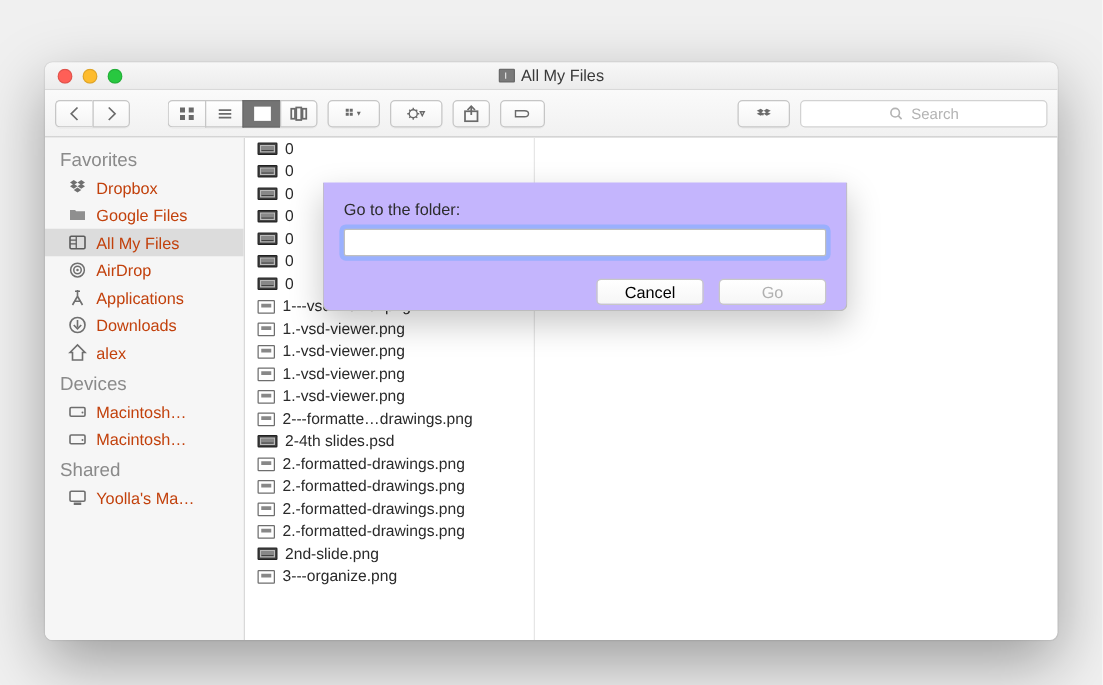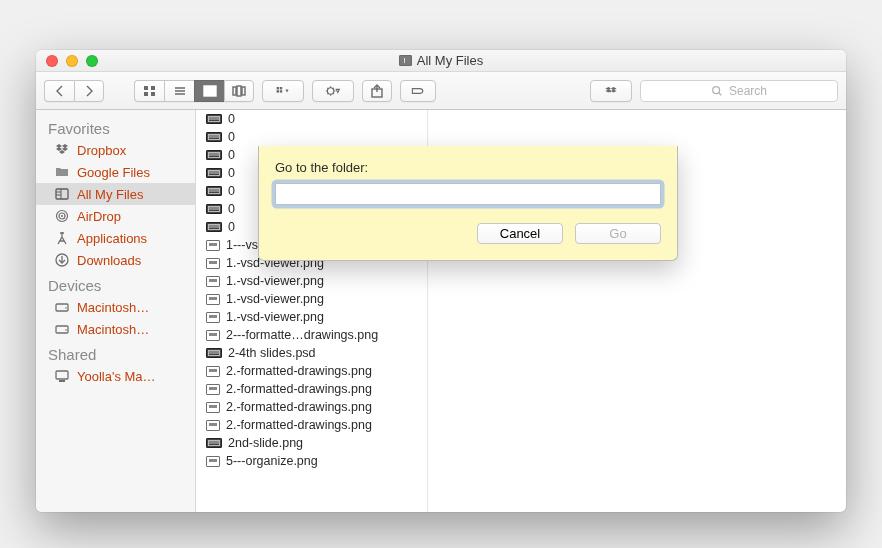--- a/index.html
+++ b/index.html
@@ -46,21 +46,21 @@
 .filecol{width:232px;border-right:1px solid #e6e6e6;overflow:hidden;font-size:12.5px;position:relative;}
 .file-row{display:flex;align-items:center;gap:6px;height:18px;padding:0 8px 0 10px;color:#2a2a2a;white-space:nowrap;overflow:hidden;text-overflow:ellipsis;}
 .file-icon{width:14px;height:11px;border:1px solid #6e6e6e;background:#fff;flex-shrink:0;position:relative;border-radius:1px;}
 .file-icon.wide{width:16px;height:10px;background:#444;border-color:#222;}
 .file-icon.wide::after{content:"";position:absolute;inset:1px;border:1px solid #bbb;}
 .file-icon::before{content:"";position:absolute;left:2px;right:2px;top:2px;height:3px;background:#888;}
 .file-name{overflow:hidden;text-overflow:ellipsis;white-space:nowrap;}
 .blankcol{flex:1;}
 
 
-.dlg{position:absolute;left:222px;top:96px;width:420px;background:#fef9c3;border:1px solid #bcbcbc;border-top:none;border-radius:0 0 6px 6px;box-shadow:0 10px 26px rgba(0,0,0,0.22);padding:14px 16px 16px 16px;}
+.dlg{position:absolute;left:222px;top:96px;width:420px;background:#c4b5fd;border:1px solid #bcbcbc;border-top:none;border-radius:0 0 6px 6px;box-shadow:0 10px 26px rgba(0,0,0,0.22);padding:14px 16px 4px 16px;}
 .dlg-label{font-size:13px;color:#2c2c2c;margin-bottom:8px;}
 .dlg-input{width:100%;height:22px;border:1px solid #bfbfbf;border-radius:2px;background:#fff;box-shadow:0 0 0 3.5px rgba(120,172,255,0.55);outline:none;padding:0 4px;font-size:13px;}
 .dlg-buttons{display:flex;justify-content:flex-end;gap:12px;margin-top:18px;}
 .dlg-btn{width:86px;height:21px;border-radius:4px;font-size:13px;border:1px solid #c7c7c7;background:linear-gradient(#fff,#f6f6f6);display:flex;align-items:center;justify-content:center;}
 .dlg-btn.disabled{color:#b0b0b0;}
 </style>
 </head>
 <body>
 
 <div class="window">
@@ -224,20 +224,28 @@
         <div class="sb-item">
           <span class="sb-icon">
             <svg viewBox="0 0 16 16">
               <circle cx="8" cy="8" r="6" fill="none" stroke="#6f6f6f" stroke-width="1.3"></circle>
               <line x1="8" y1="4" x2="8" y2="10" stroke="#6f6f6f" stroke-width="1.3"></line>
               <polyline points="5,8 8,11 11,8" fill="none" stroke="#6f6f6f" stroke-width="1.3"></polyline>
             </svg>
           </span>
           <span>Downloads</span>
         </div>
+        <div class="sb-item">
+          <span class="sb-icon">
+            <svg viewBox="0 0 16 16">
+              <path d="M2 8 L8 2 L14 8 L12 8 L12 14 L4 14 L4 8 Z" fill="none" stroke="#6f6f6f" stroke-width="1.3"></path>
+            </svg>
+          </span>
+          <span>alex</span>
+        </div>
         <div class="sb-heading">Devices</div>
         <div class="sb-item">
           <span class="sb-icon">
             <svg viewBox="0 0 16 16">
               <rect x="2" y="5" width="12" height="7" rx="1" fill="none" stroke="#6f6f6f" stroke-width="1.3"></rect>
               <circle cx="12" cy="9" r="0.8" fill="#6f6f6f"></circle>
             </svg>
           </span>
           <span>Macintosh…</span>
         </div>
@@ -333,21 +341,21 @@
         <div class="file-row">
           <span class="file-icon"></span>
           <span class="file-name">2.-formatted-drawings.png</span>
         </div>
         <div class="file-row">
           <span class="file-icon wide"></span>
           <span class="file-name">2nd-slide.png</span>
         </div>
         <div class="file-row">
           <span class="file-icon"></span>
-          <span class="file-name">5---organize.png</span>
+          <span class="file-name">3---organize.png</span>
         </div>
       </div>
     <div class="blankcol"></div>
   </div>
 
   <div class="dlg">
     <div class="dlg-label">Go to the folder:</div>
     <input class="dlg-input" autofocus="" value="" style="">
     <div class="dlg-buttons">
       <div class="dlg-btn">Cancel</div>

